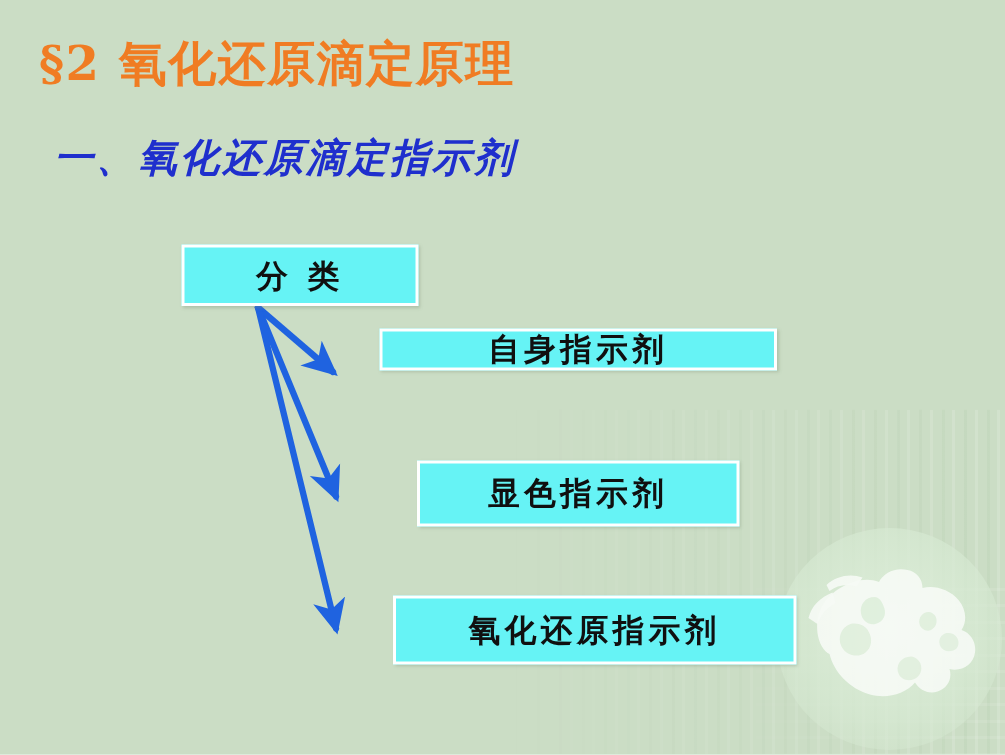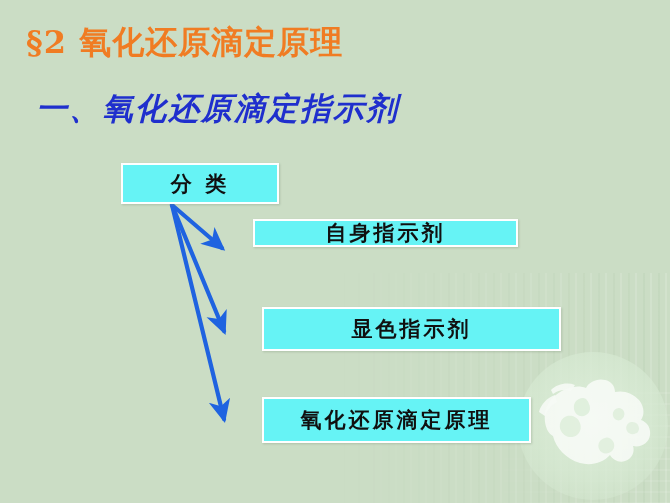--- a/index.html
+++ b/index.html
@@ -98,21 +98,21 @@
     font-weight: bold;
     color: #f07c23;
     letter-spacing: 1px;
     white-space: nowrap;
   }
   .title-sub {
     position: absolute;
     left: 36px;
     top: 88px;
     font-family: "DejaVu Serif", "Liberation Serif", serif;
-    font-size: 31px;
+    font-size: 26px;
     font-weight: bold;
     font-style: italic;
     color: #1f2fcd;
     letter-spacing: 2px;
     white-space: nowrap;
   }
 
   
   .node {
     position: absolute;
@@ -126,21 +126,21 @@
     font-family: "DejaVu Serif", "Liberation Serif", serif;
     font-weight: bold;
     font-size: 21px;
     letter-spacing: 3px;
     box-shadow: 1px 1px 2px rgba(120,140,115,0.35);
     white-space: nowrap;
     margin-left: 28px;
   }
   .node-root   { left: 93px;  top: 163px; width: 158px; height: 41px; }
   .node-one    { left: 225px; top: 219px; width: 265px; height: 28px; }
-  .node-two    { left: 234px; top: 307px; width: 299px; height: 44px; }
+  .node-two    { left: 250px; top: 307px; width: 215px; height: 44px; }
   .node-three  { left: 234px; top: 397px; width: 269px; height: 46px; }
 
   .arrows {
     position: absolute;
     left: 0;
     top: 0;
     width: 670px;
     height: 503px;
     pointer-events: none;
   }
@@ -193,15 +193,15 @@
       <line x1="172" y1="205" x2="224" y2="419"></line>
     </g>
   </svg>
 
   <div class="node node-root">分 类</div>
 
   <div class="node node-one">自身指示剂</div>
 
   <div class="node node-two">显色指示剂</div>
 
-  <div class="node node-three">氧化还原滴定原理</div>
+  <div class="node node-three">氧化还原指示剂</div>
 
 </div>
 
 </body></html>

